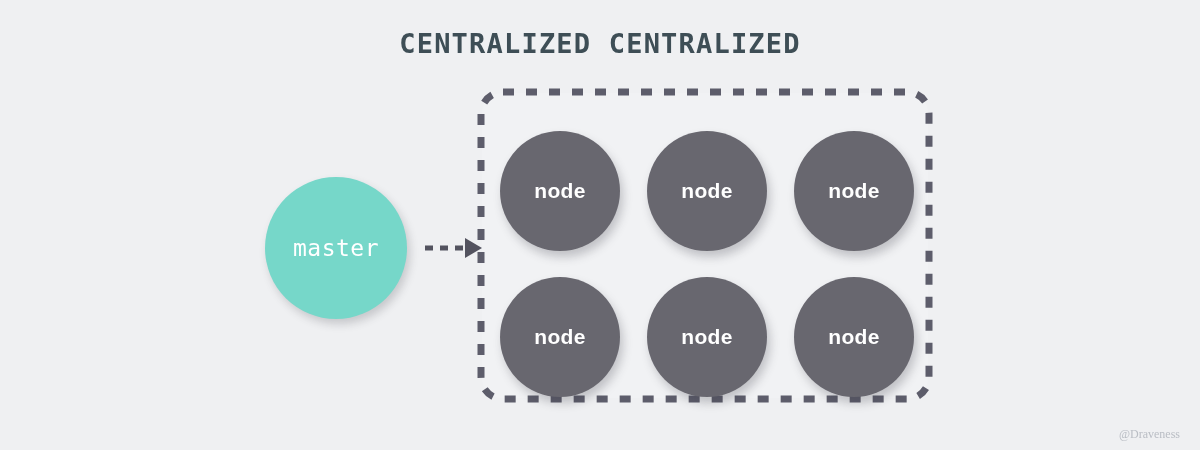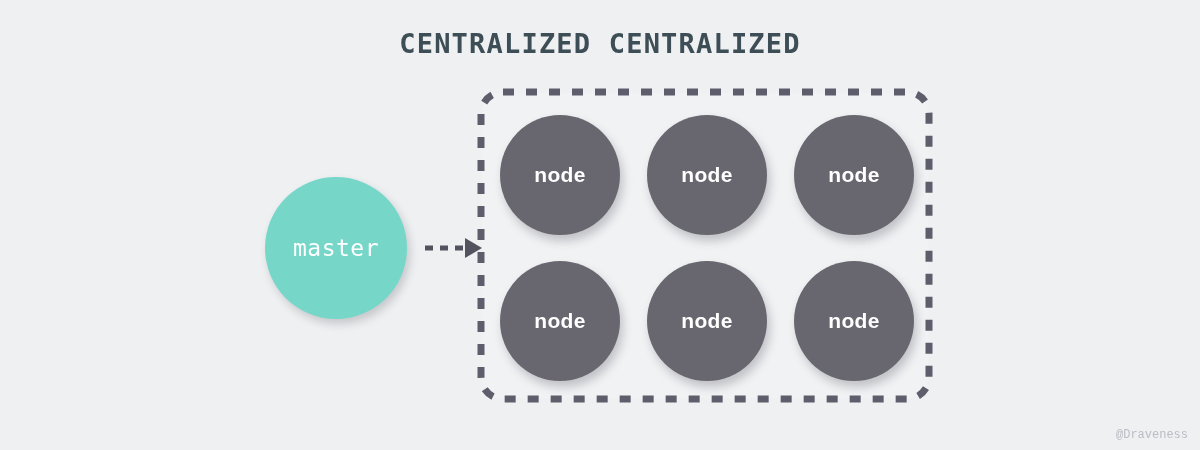--- a/index.html
+++ b/index.html
@@ -87,21 +87,21 @@
     width: 446px;
     height: 305px;
     background: #f1f2f4;
     border-radius: 20px;
   }
 
   
   #node-grid {
     position: absolute;
     left: 0;
-    top: 0;
+    top: 16px;
     width: 456px;
     height: 315px;
   }
   .cluster-node {
     position: absolute;
     width: 120px;
     height: 120px;
     border-radius: 50%;
     background: #68676f;
     box-shadow: 3px 6px 10px rgba(55, 55, 65, 0.26);
@@ -119,23 +119,23 @@
   }
   .col-0 { left: 23px; }
   .col-1 { left: 170px; }
   .col-2 { left: 317px; }
   .row-0 { top: 27px; }
   .row-1 { top: 173px; }
 
   
   #watermark {
     position: absolute;
-    right: 12px;
+    right: 20px;
     bottom: 8px;
-    font-family: Liberation Mono, monospace;
+    font-family: Liberation Serif, serif;
     font-size: 12px;
     color: #b9bdc4;
     white-space: pre;
   }
 </style>
 </head>
 <body>
 
 <div id="canvas">
 

